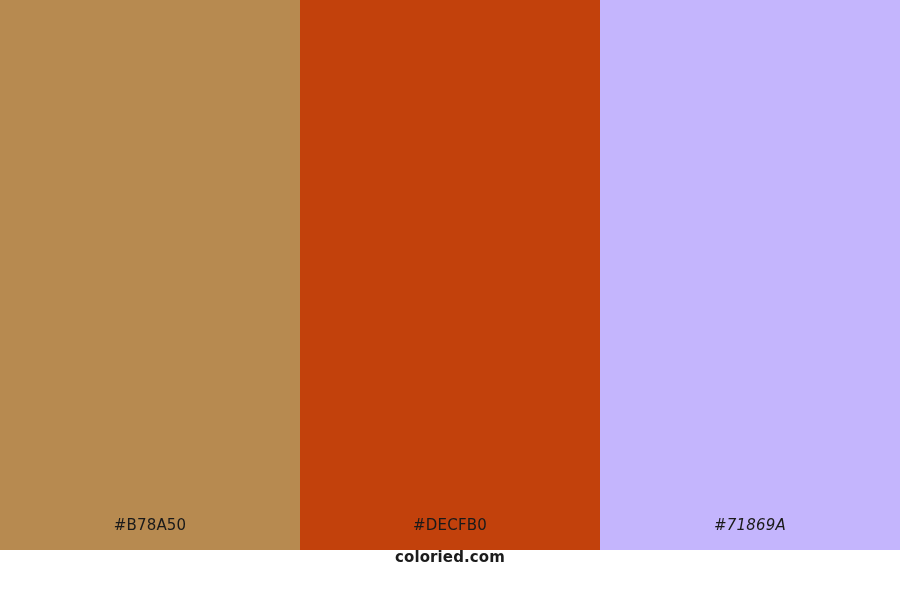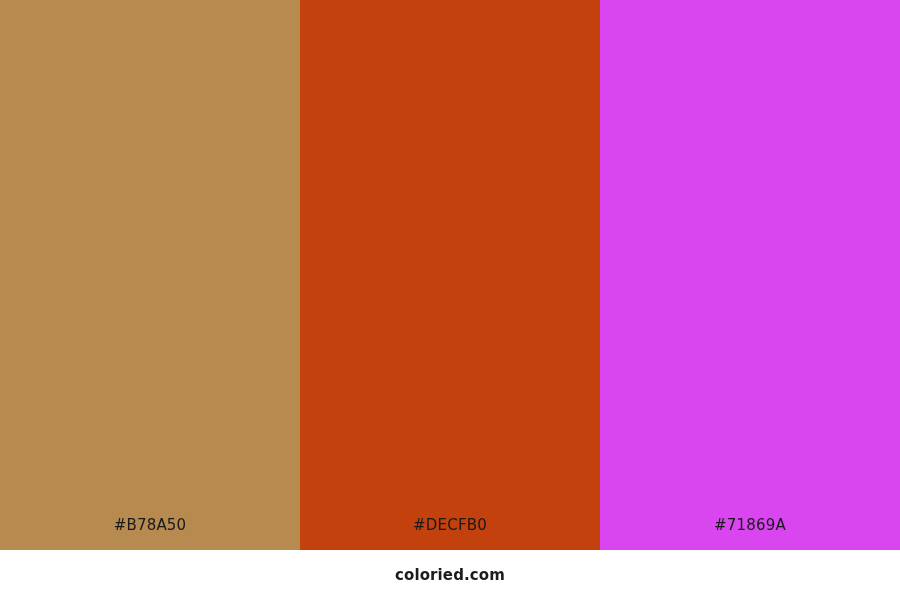--- a/index.html
+++ b/index.html
@@ -53,21 +53,20 @@
     color: #1a1a1a;
   }
   .label-light {
     color: #ffffff;
   }
   .footer {
     width: 900px;
     height: 50px;
     background: #ffffff;
     display: flex;
-    align-items: center;
     justify-content: center;
   }
   .footer-brand {
     font-size: 15px;
     font-weight: bold;
     color: #1c1c1c;
     font-family: "DejaVu Sans", "Liberation Sans", sans-serif;
     letter-spacing: 0.1px;
     line-height: 1;
   }
@@ -81,21 +80,21 @@
 
     <div class="swatch" style="background:#B78A50;">
       <span class="swatch-label label-dark">#B78A50</span>
     </div>
 
 
     <div class="swatch" style="background:#c2410c;">
       <span class="swatch-label label-dark">#DECFB0</span>
     </div>
 
-    <div class="swatch" style="background:#d946ef;">
+    <div class="swatch" style="background:#c4b5fd;font-style:italic;">
       <span class="swatch-label label-dark">#71869A</span>
     </div>
 
 
   </div>
 
   <div class="footer">
     <span class="footer-brand">coloried.com</span>
   </div>
 

